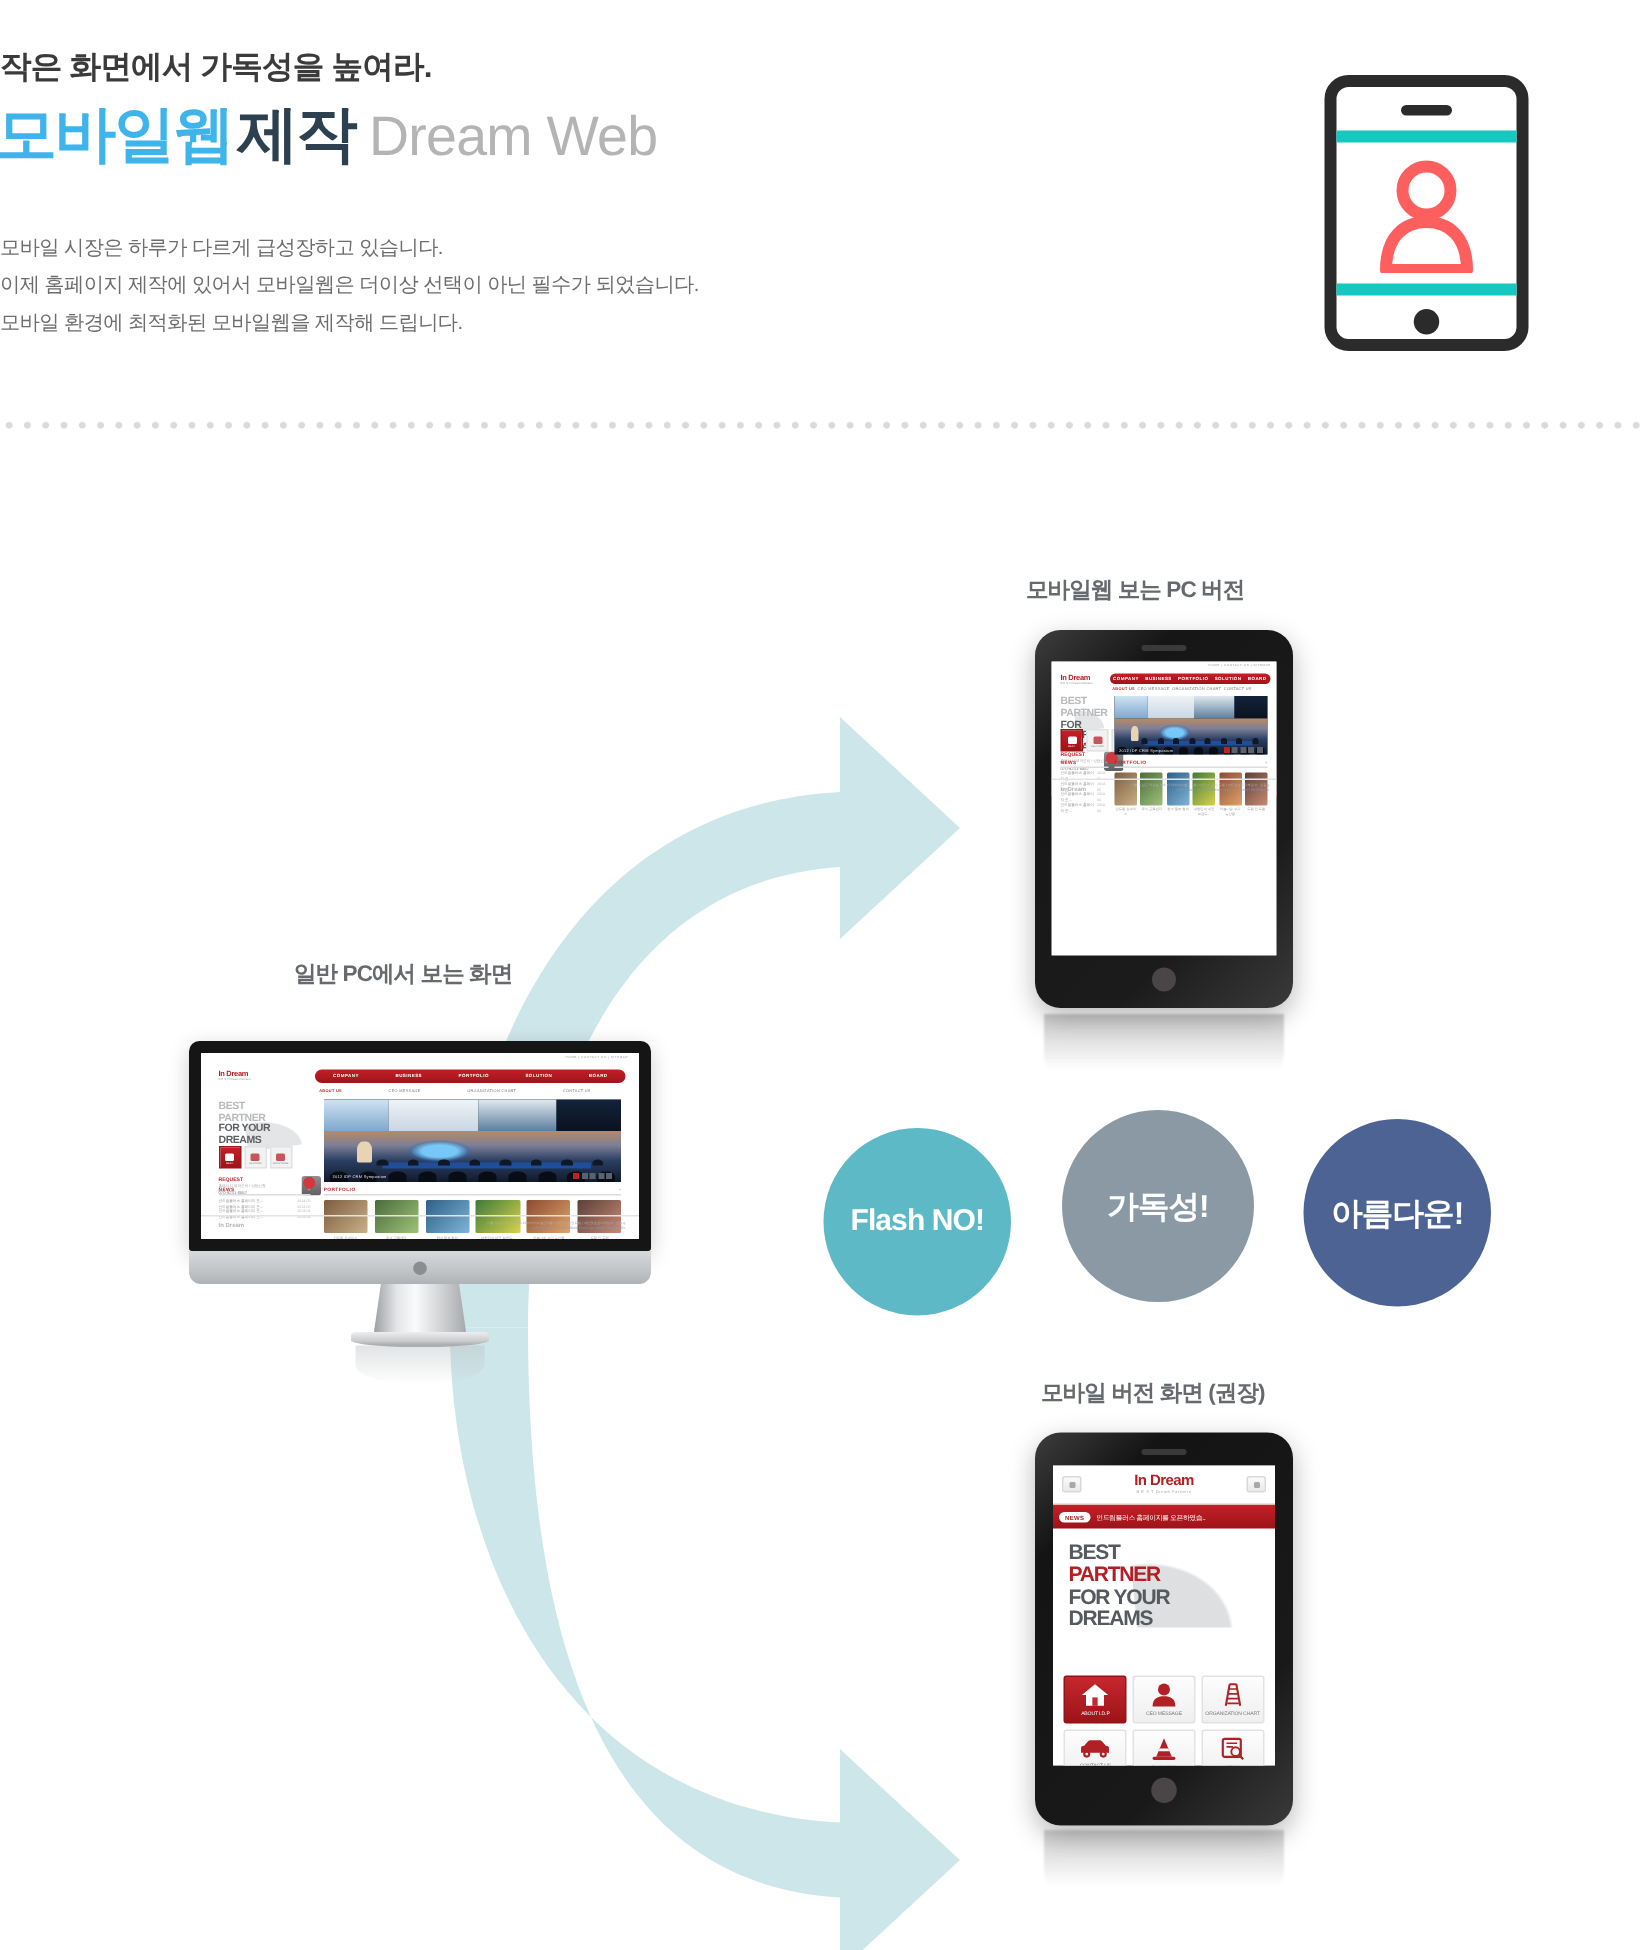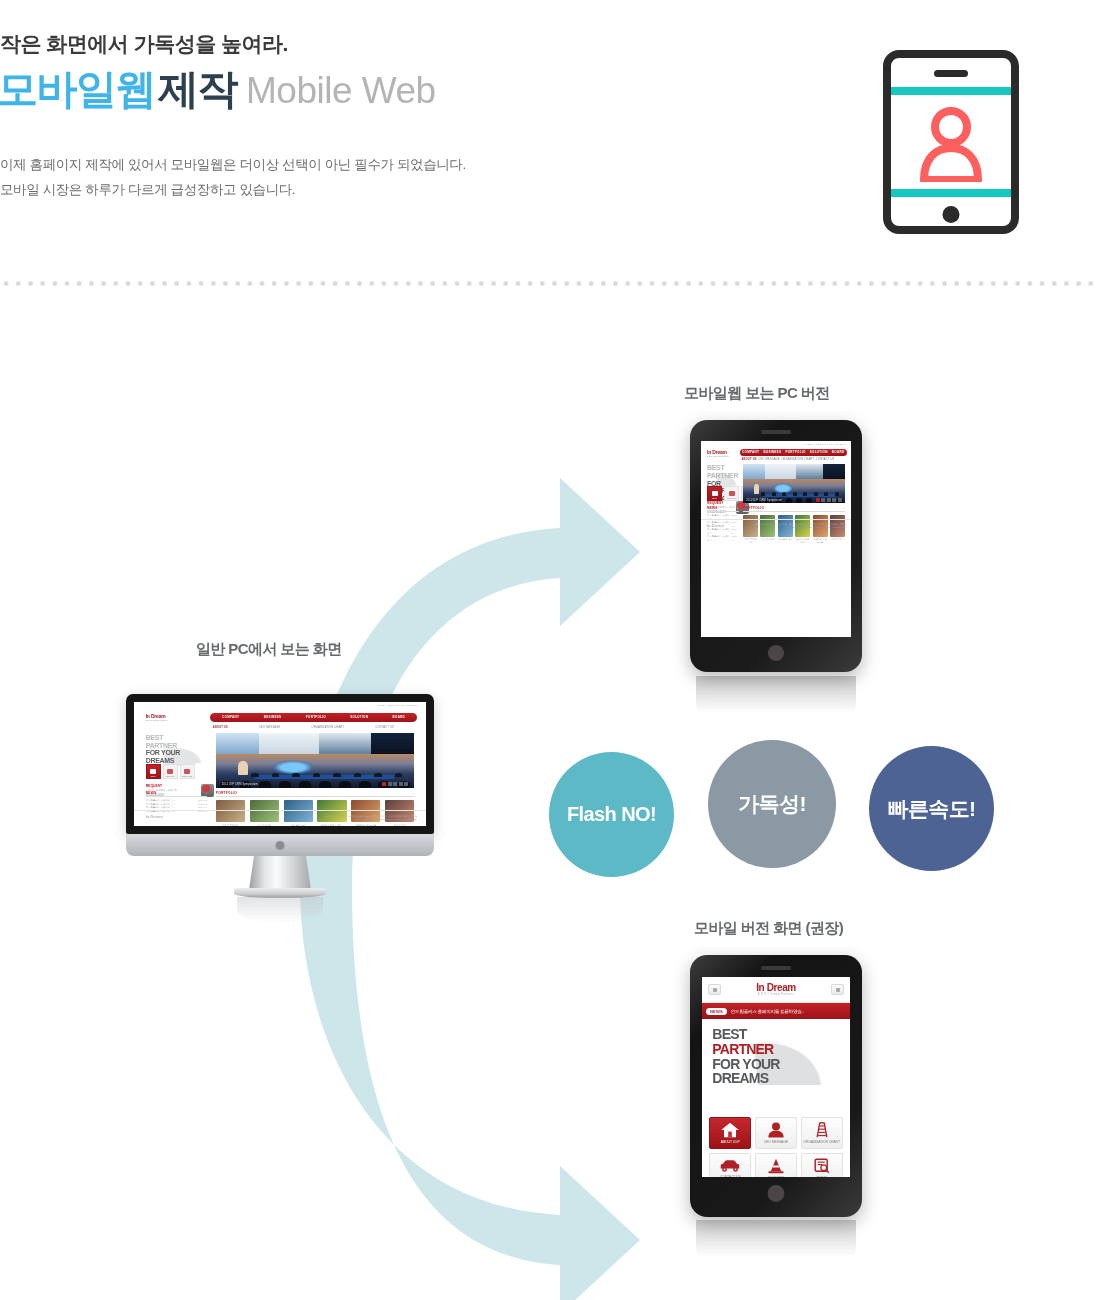--- a/index.html
+++ b/index.html
@@ -263,25 +263,26 @@
   .bubble-3 { left:869px; top:446px; width:125px; height:125px; background:#4d6394; font-size:21px; }
 </style>
 </head>
 <body>
 
 <div class="page">
 
   <div class="header">
     <div class="hdr-kicker">작은 화면에서 가독성을 높여라.</div>
     <div class="hdr-title">
-      <span class="t-blue">모바일웹</span><span class="t-dark">제작</span><span class="t-gray">Mobile Web</span>
+      <span class="t-blue">모바일웹</span><span class="t-dark">제작</span><span class="t-gray">Dream Web</span>
     </div>
     <div class="hdr-desc">
+      <p>모바일 시장은 하루가 다르게 급성장하고 있습니다.</p>
       <p>이제 홈페이지 제작에 있어서 모바일웹은 더이상 선택이 아닌 필수가 되었습니다.</p>
-      <p>모바일 시장은 하루가 다르게 급성장하고 있습니다.</p>
+      <p>모바일 환경에 최적화된 모바일웹을 제작해 드립니다.</p>
     </div>
 
     <div class="phone-icon">
       <div class="pi-body">
         <div class="pi-speaker"></div>
         <div class="pi-bar-top"></div>
         <div class="pi-bar-bot"></div>
         <div class="pi-home"></div>
         <svg class="pi-person" width="66" height="76" viewBox="0 0 66 76">
           <circle cx="33" cy="21" r="16" fill="none" stroke="#fd5f5f" stroke-width="8"></circle>
@@ -741,16 +742,16 @@
           </div>
 
         </div>
         <div class="mob-home"></div>
       </div>
       <div class="mob-reflection"></div>
     </div>
 
     <div class="bubble bubble-1">Flash NO!</div>
     <div class="bubble bubble-2">가독성!</div>
-    <div class="bubble bubble-3">빠른속도!</div>
+    <div class="bubble bubble-3">아름다운!</div>
 
   </div>
 </div>
 
 </body></html>

